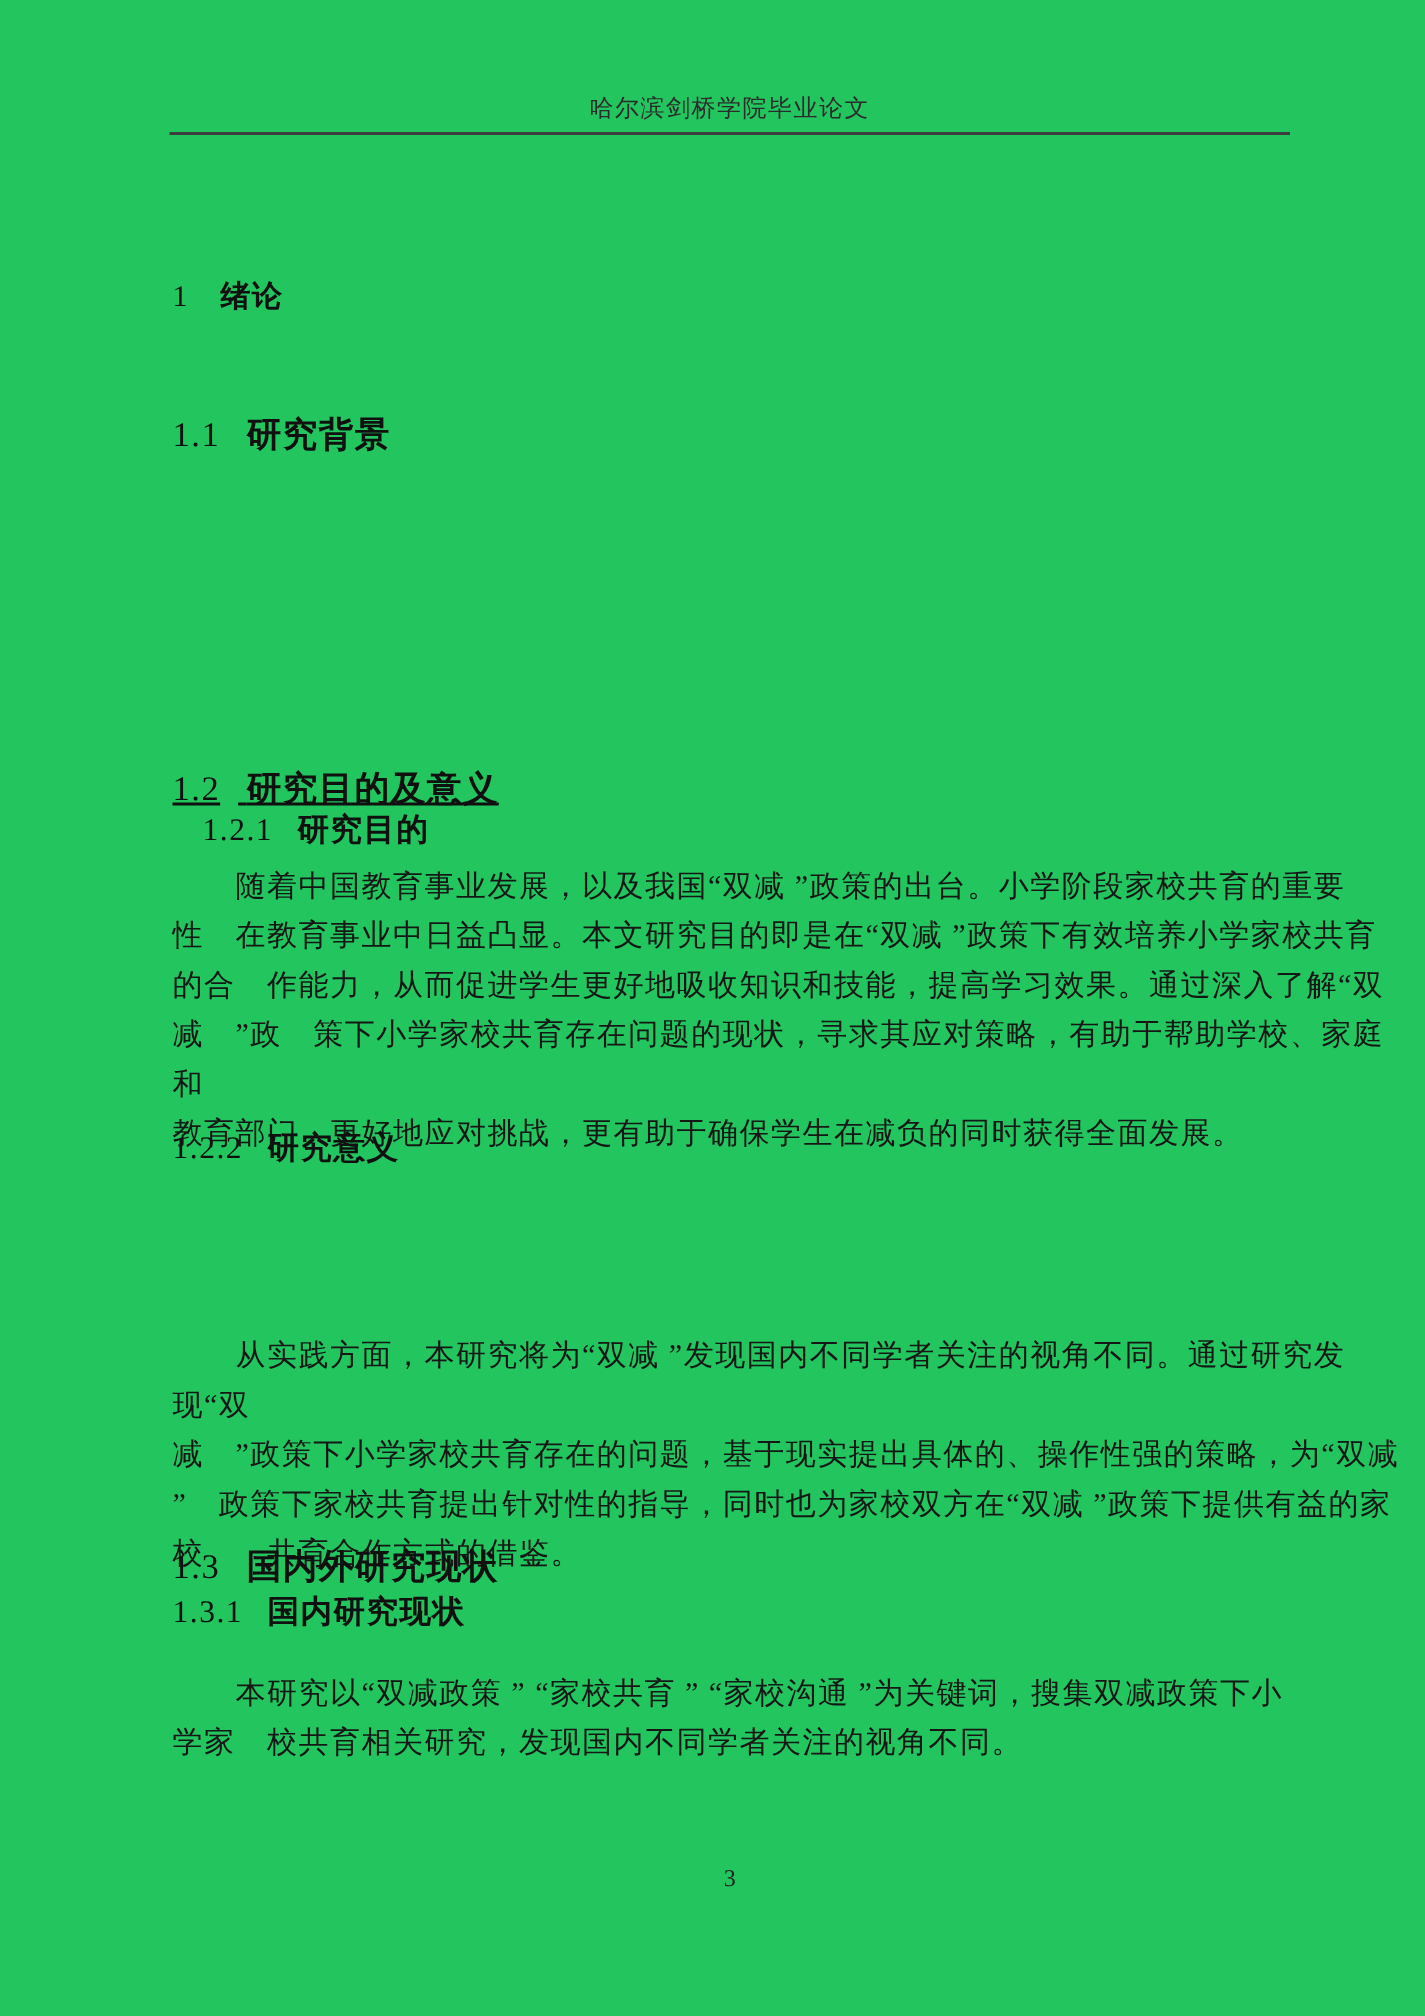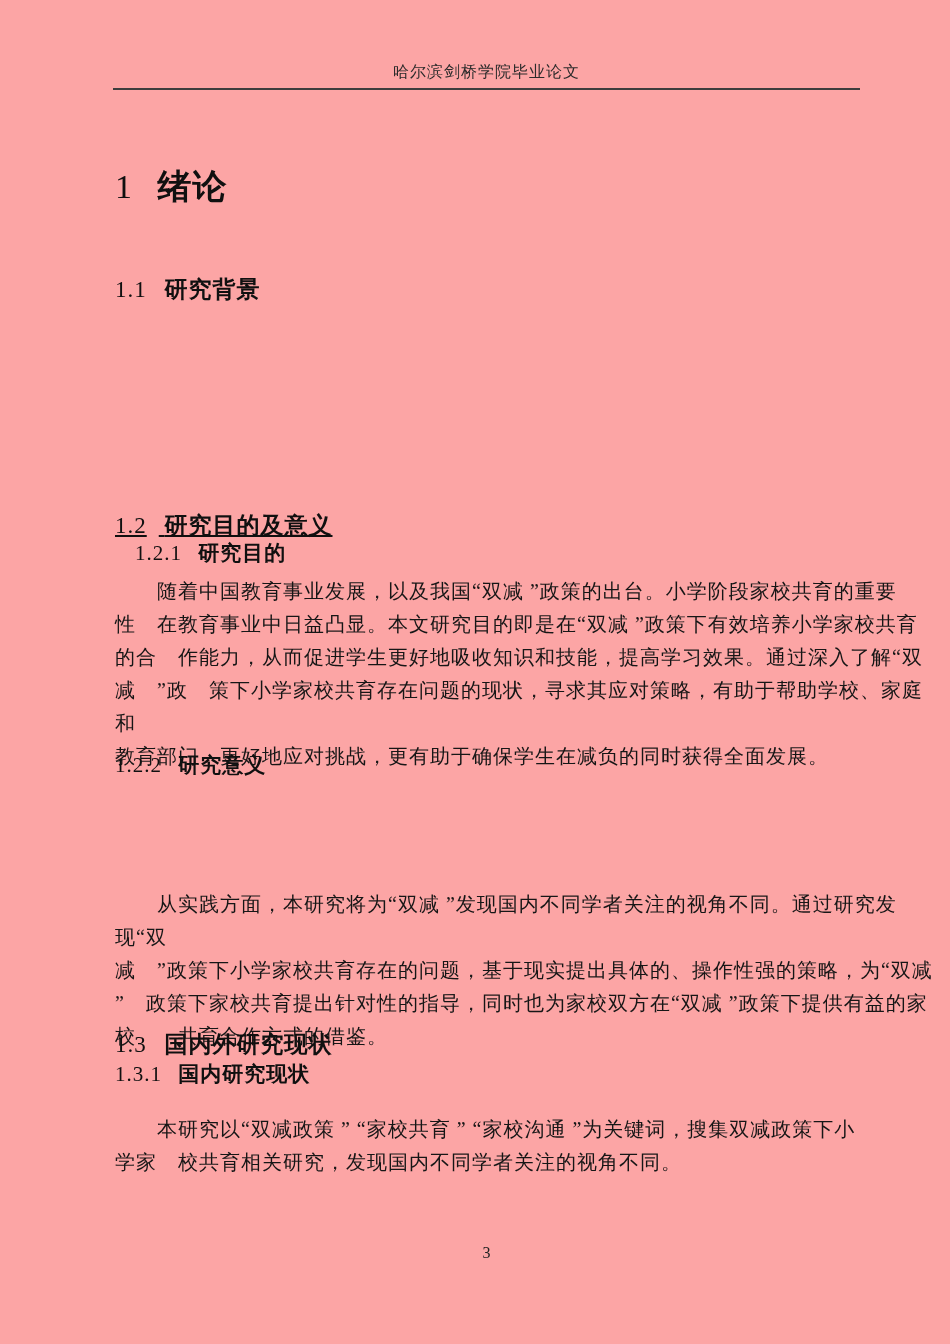--- a/index.html
+++ b/index.html
@@ -1,20 +1,20 @@
 <!DOCTYPE html>
 <html><head>
 <meta charset="utf-8">
 <style>
   html, body { margin: 0; padding: 0; background: #ffffff; }
   .page {
     position: relative;
     width: 950px;
     height: 1344px;
-    background: #fca5a5;
+    background: #22c55e;
     color: #161616;
     overflow: hidden;
   }
   .page-header {
     position: absolute;
     top: 0;
     left: 113px;
     width: 747px;
     height: 90px;
     box-sizing: border-box;
@@ -27,21 +27,21 @@
     font-size: 16px;
     color: #2b2b2b;
     letter-spacing: 1px;
   }
   .heading {
     position: absolute;
     left: 115px;
     white-space: nowrap;
     color: #101010;
   }
-  .h1 { font-size: 34px; }
+  .h1 { font-size: 20px; margin-top: 20px; }
   .h2 { font-size: 23px; }
   .h3 { font-size: 21px; }
   .hnum {
     font-family: "Liberation Serif", serif;
     font-weight: 400;
     letter-spacing: 1px;
   }
   .h1 .hnum { margin-right: 16px; }
   .h2 .hnum { margin-right: 12px; }
   .h3 .hnum { margin-right: 11px; }

